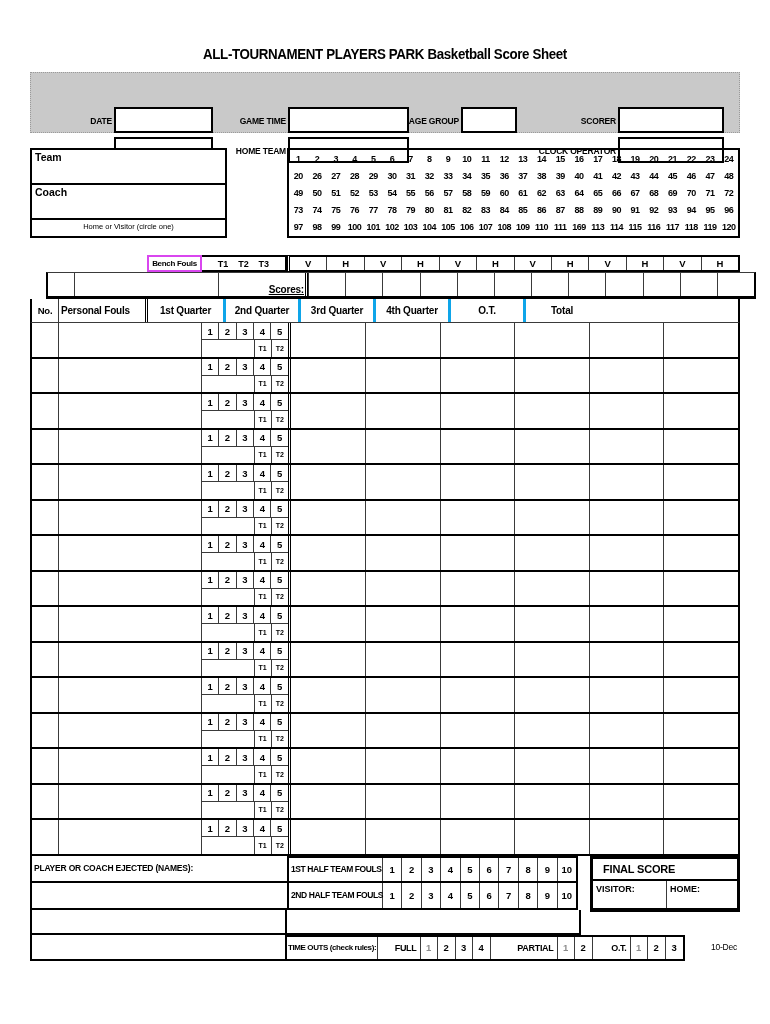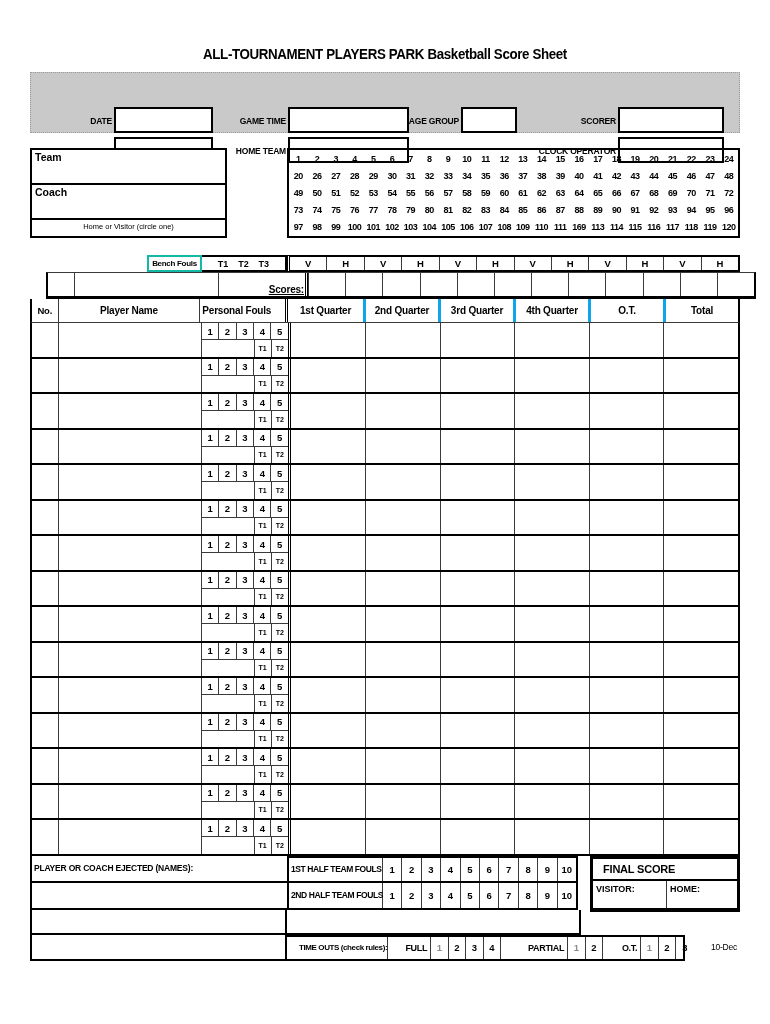--- a/index.html
+++ b/index.html
@@ -42,21 +42,21 @@
   .numbox { position: absolute; left: 287px; top: 148px; width: 453px; height: 90px;
             border: 2px solid #000; display: grid;
             grid-template-columns: repeat(24, 1fr); grid-template-rows: repeat(5, 1fr);
             font-weight: bold; font-size: 9px; letter-spacing: -0.5px; }
   .rs-cell { display: flex; align-items: center; justify-content: center; }
 
   
   .table { position: absolute; left: 30px; top: 255px; width: 710px; height: 706px; }
 
   .trow1 { position: absolute; left: 117px; top: 0; height: 17px; display: flex; }
-  .bench { width: 55px; border: 2px solid #14b8a6; display: flex; align-items: center;
+  .bench { width: 55px; border: 2px solid #d946ef; display: flex; align-items: center;
            justify-content: center; font-size: 8px; font-weight: bold; letter-spacing: -0.3px; }
   .t123  { width: 85px; border: 2px solid #000; border-left: none; display: flex;
            align-items: center; justify-content: space-evenly; font-size: 9px;
            font-weight: bold; padding: 0 6px; }
   .vhwrap { position: absolute; left: 257px; top: 0; width: 453px; height: 17px;
             display: flex; border: 2px solid #000; border-left: 3px double #000; }
   .vh-cell { flex: 1; border-left: 1px solid #3a3a3a; display: flex; align-items: center;
              justify-content: center; font-size: 9.5px; font-weight: bold; }
   .vh-cell:first-child { border-left: none; }
 
@@ -113,21 +113,21 @@
                 padding-left: 2px; font-weight: bold; font-size: 8.5px; letter-spacing: -0.4px;
                 white-space: nowrap; }
   .tf-cell { flex: 1; border-left: 1px solid #3a3a3a; display: flex; align-items: center;
              justify-content: center; font-size: 9.5px; font-weight: bold; }
   .tf-cell:first-child { border-left: none; }
   .cC-right { width: 296px; border-right: 2px solid #000; border-bottom: 2px solid #000;
               border-left: 2px solid #000; margin-left: -2px; }
   .tobox { width: 400px; display: flex; border: 2px solid #000; margin-left: -2px; }
   .to-main-label { width: 93px; border-right: 1px solid #3a3a3a; display: flex; align-items: center;
                    padding-left: 1px; font-weight: bold; font-size: 8px; letter-spacing: -0.4px;
-                   white-space: nowrap; margin-left: 11px; }
+                   white-space: nowrap; }
   .to-label { display: flex; align-items: center; justify-content: flex-end; padding-right: 3px;
               font-weight: bold; font-size: 9px; letter-spacing: -0.3px;
               border-right: 1px solid #3a3a3a; }
   .tg0 { width: 43px; } .tg1 { width: 67px; } .tg2 { width: 38px; }
   .to-nums { display: flex; }
   .to-cell { width: 17.5px; border-right: 1px solid #3a3a3a; display: flex; align-items: center;
              justify-content: center; font-size: 9.5px; font-weight: bold; }
   .to-nums:last-child .to-cell:last-child { border-right: none; }
   .to-nums .to-cell:first-child { color: #8c8c8c; }
 
@@ -355,21 +355,20 @@
           <div class="r2-vh"></div>
           <div class="r2-vh"></div>
           <div class="r2-vh"></div>
           <div class="r2-vh"></div>
           <div class="r2-vh"></div>
         </div>
     </div>
 
     <div class="trow3">
       <div class="r3-no">No.</div>
-      <div class="r3-name">Player Name</div>
       <div class="r3-pf">Personal Fouls</div>
       <div class="dblv"></div>
       <div class="q-wrap">
           <div class="r3-q">1st Quarter</div>
           <div class="r3-q">2nd Quarter</div>
           <div class="r3-q">3rd Quarter</div>
           <div class="r3-q">4th Quarter</div>
           <div class="r3-q">O.T.</div>
           <div class="r3-q">Total</div>
         </div>

